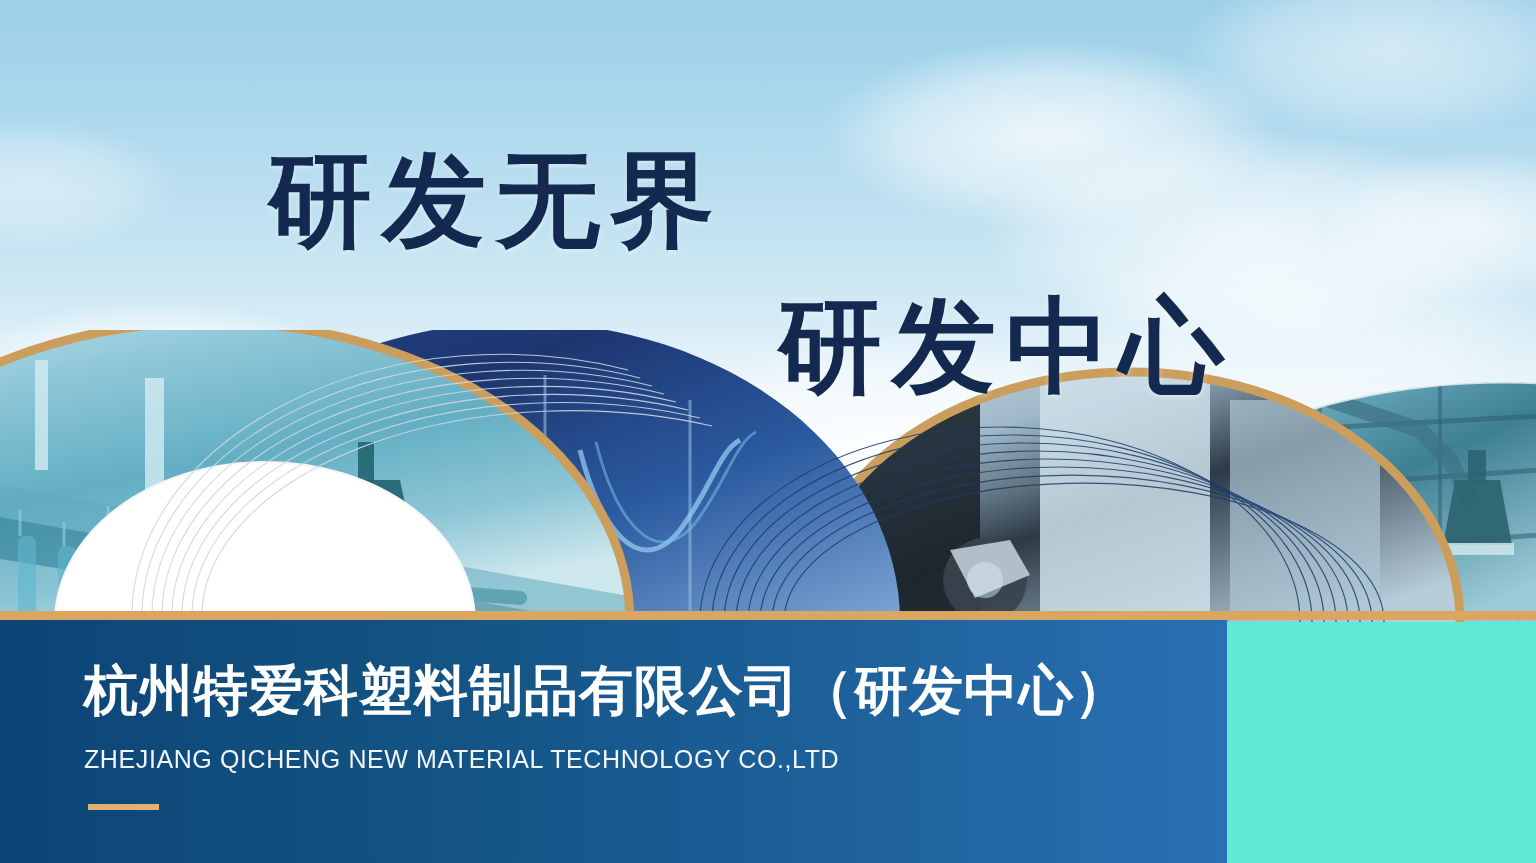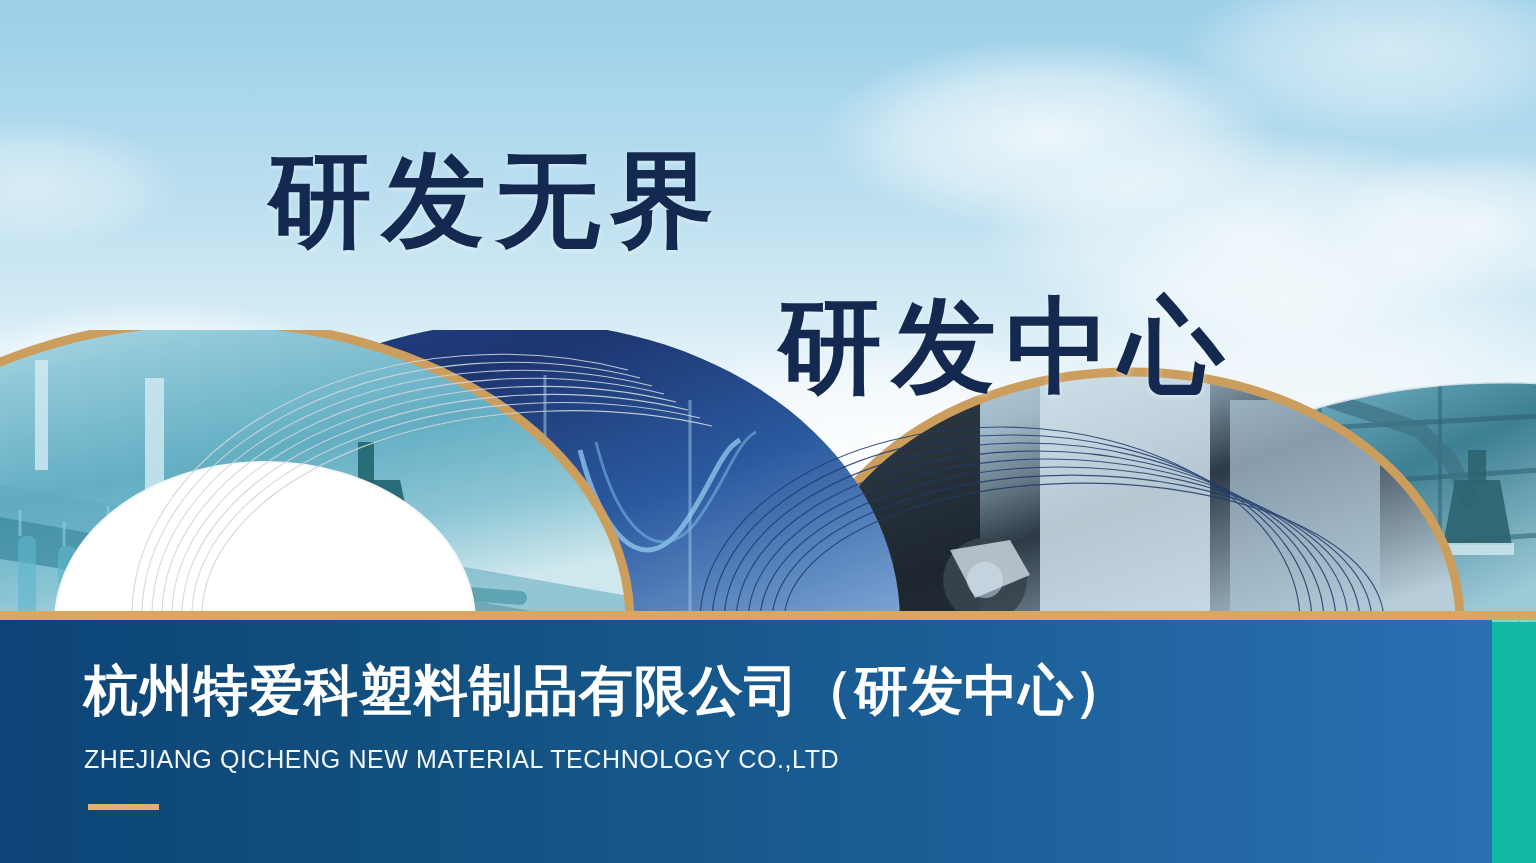--- a/index.html
+++ b/index.html
@@ -9,21 +9,21 @@
   }
   body {
     font-family: "Liberation Sans", "DejaVu Sans", sans-serif;
   }
 
   #slide {
     position: relative;
     width: 1536px;
     height: 863px;
     overflow: hidden;
-    background: #14b8a6;
+    background: #5eead4;
   }
 
   
   .sky {
     position: absolute;
     left: 0; top: 0;
     width: 1536px;
     height: 622px;
     background: linear-gradient(to bottom,
         #9ccfe8 0%,
@@ -88,21 +88,21 @@
     top: 611px;
     width: 1536px;
     height: 9px;
     background: #d9a köz;
     background: #d9a762;
   }
   .banner {
     position: absolute;
     left: 0;
     top: 620px;
-    width: 1492px;
+    width: 1227px;
     height: 243px;
     background: linear-gradient(to right, #0d4477 0%, #11507f 28%, #1b5e96 62%, #2a70b2 100%);
   }
   .banner-cn {
     position: absolute;
     left: 84px;
     top: 43px;
     color: #ffffff;
     font-size: 54px;
     font-weight: 700;

